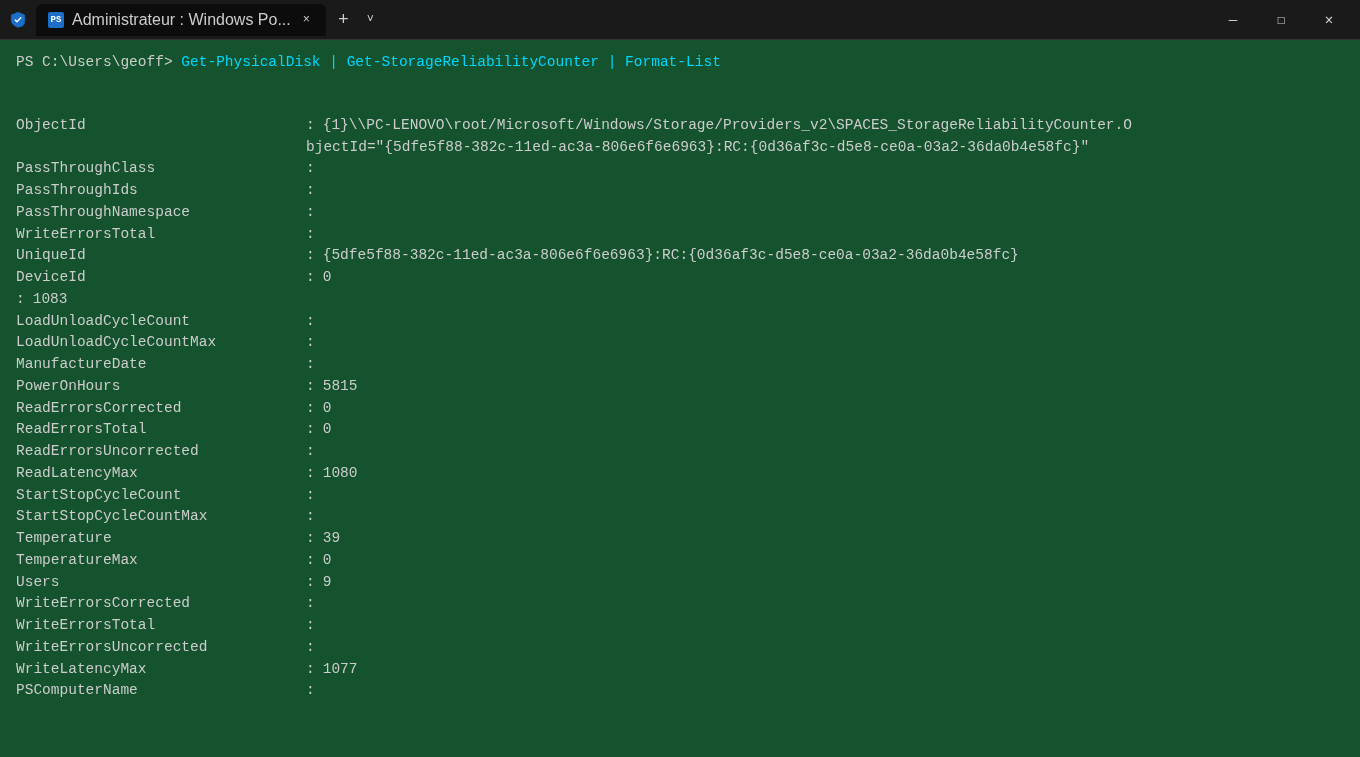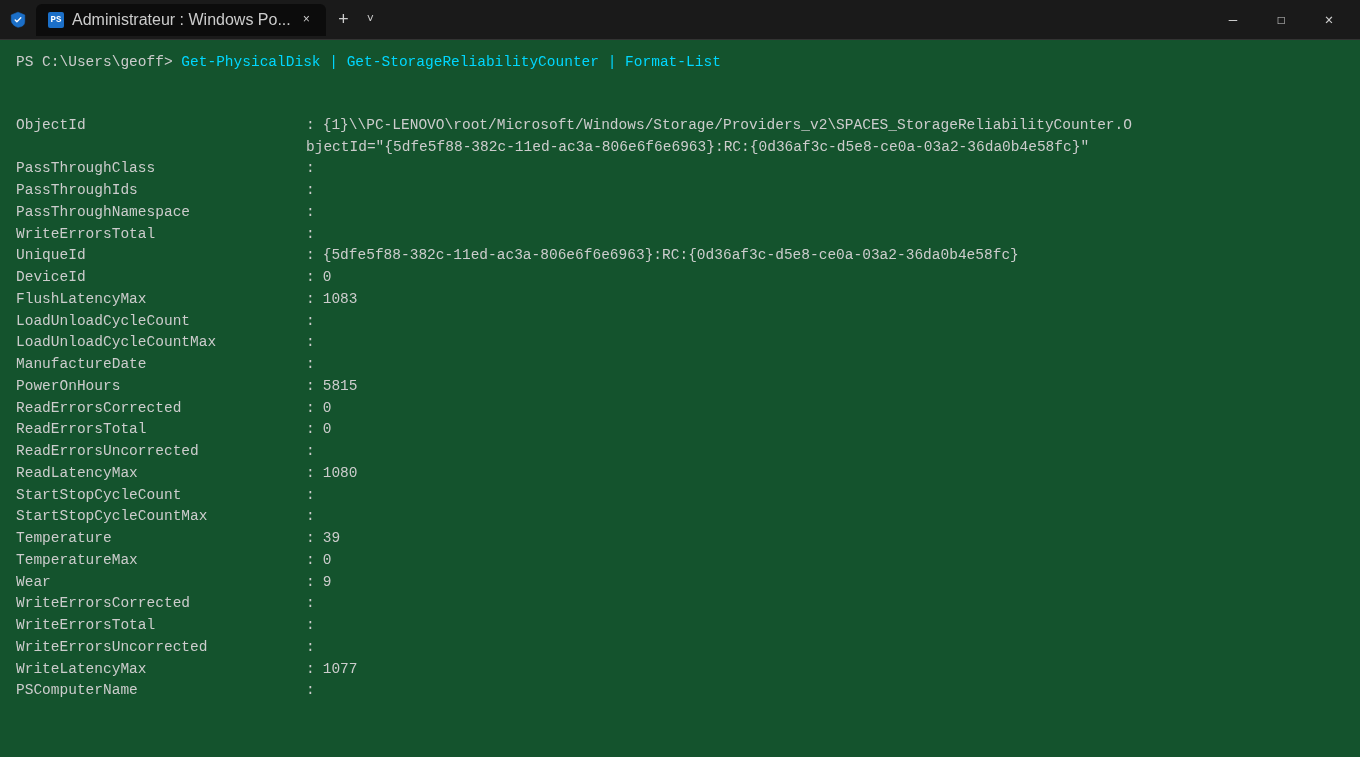--- a/index.html
+++ b/index.html
@@ -248,21 +248,20 @@
       <span class="field-name">UniqueId</span>
       <span class="field-colon">:</span>
       <span class="field-value">{5dfe5f88-382c-11ed-ac3a-806e6f6e6963}:RC:{0d36af3c-d5e8-ce0a-03a2-36da0b4e58fc}</span>
     </div>
     <div class="output-row">
       <span class="field-name">DeviceId</span>
       <span class="field-colon">:</span>
       <span class="field-value">0</span>
     </div>
     <div class="output-row">
-      <span class="field-name">FlushLatencyMax</span>
       <span class="field-colon">:</span>
       <span class="field-value">1083</span>
     </div>
     <div class="output-row">
       <span class="field-name">LoadUnloadCycleCount</span>
       <span class="field-colon">:</span>
       <span class="field-value"></span>
     </div>
     <div class="output-row">
       <span class="field-name">LoadUnloadCycleCountMax</span>
@@ -313,21 +312,21 @@
       <span class="field-name">Temperature</span>
       <span class="field-colon">:</span>
       <span class="field-value">39</span>
     </div>
     <div class="output-row">
       <span class="field-name">TemperatureMax</span>
       <span class="field-colon">:</span>
       <span class="field-value">0</span>
     </div>
     <div class="output-row">
-      <span class="field-name">Wear</span>
+      <span class="field-name">Users</span>
       <span class="field-colon">:</span>
       <span class="field-value">9</span>
     </div>
     <div class="output-row">
       <span class="field-name">WriteErrorsCorrected</span>
       <span class="field-colon">:</span>
       <span class="field-value"></span>
     </div>
     <div class="output-row">
       <span class="field-name">WriteErrorsTotal</span>

